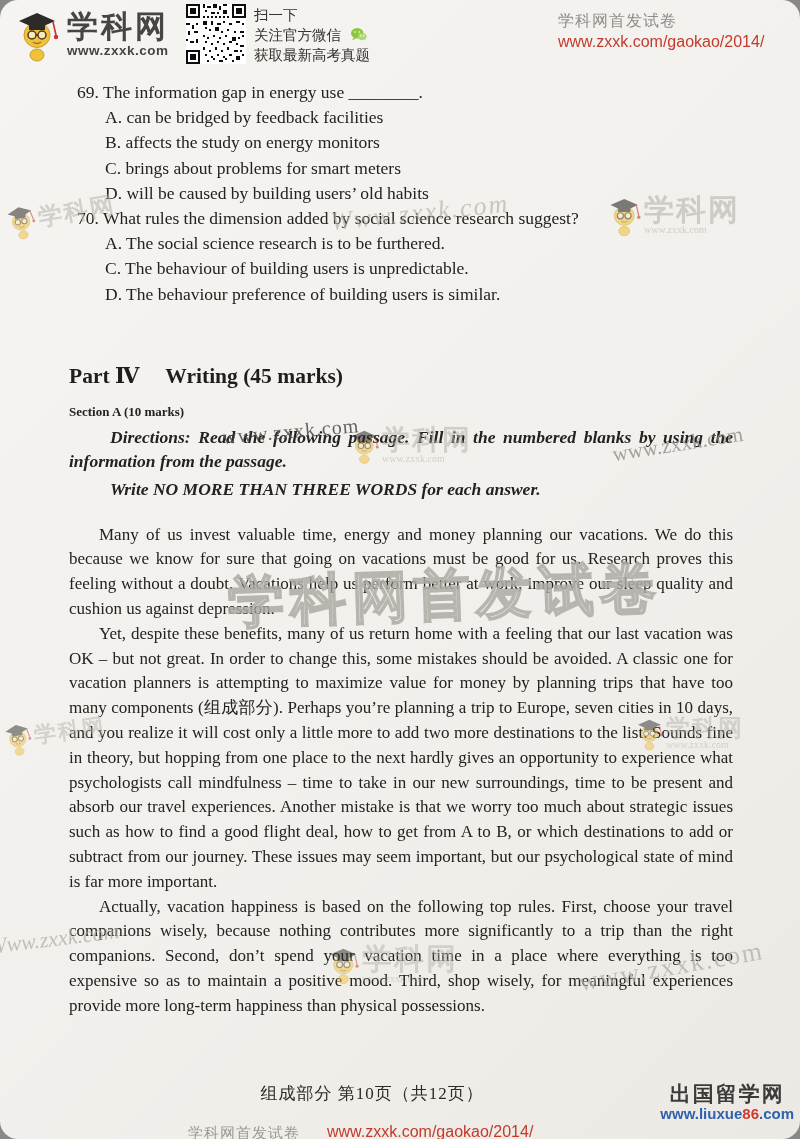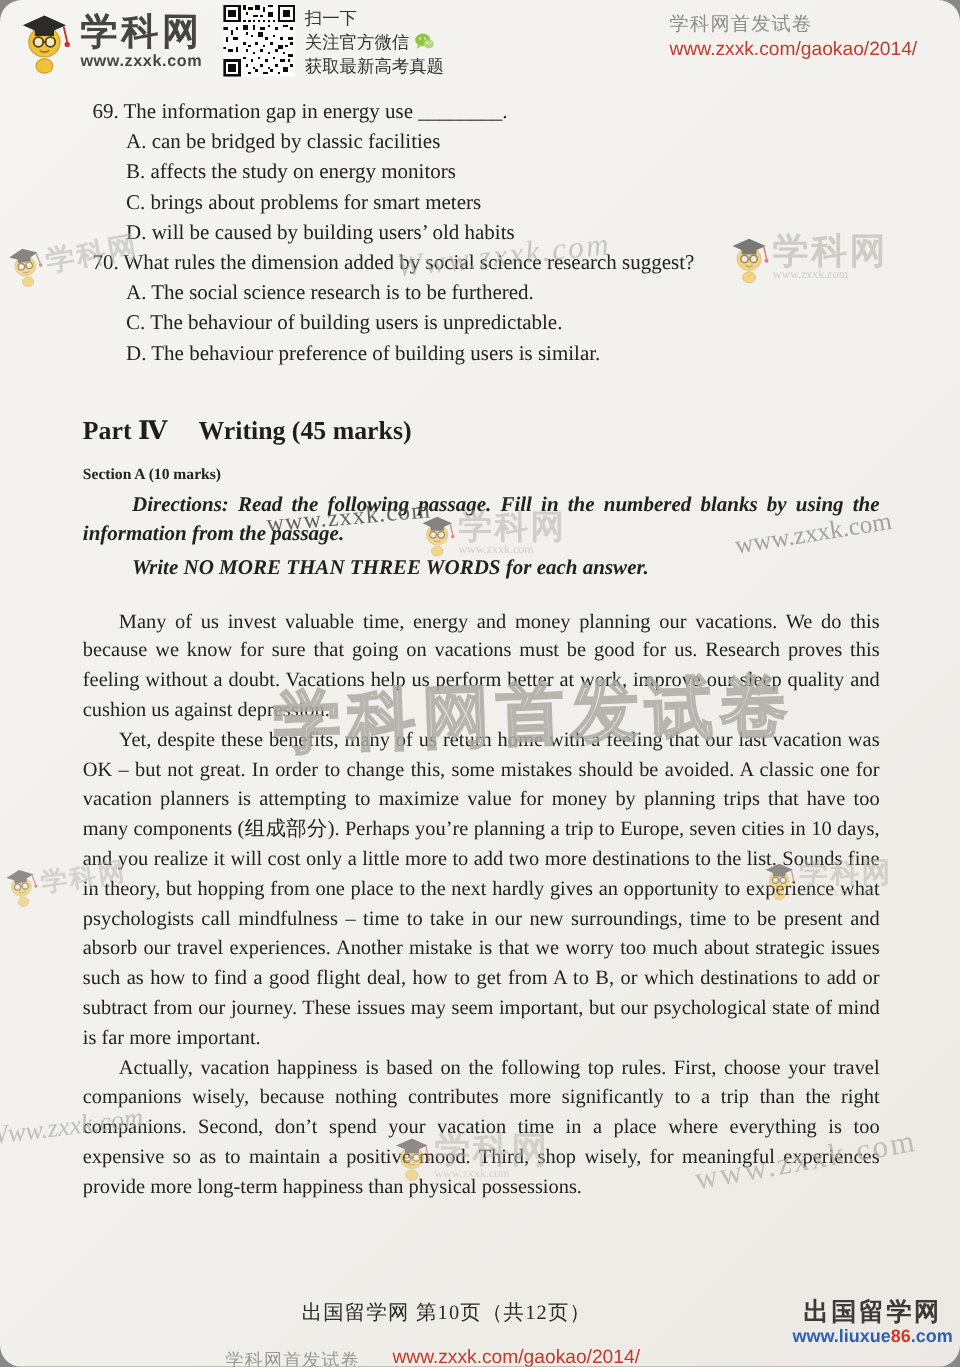--- a/index.html
+++ b/index.html
@@ -8,30 +8,30 @@
     position:relative;width:800px;height:1139px;margin:0 auto;overflow:hidden;
     background:linear-gradient(135deg,#f6f4f1 0%,#f2f0ec 55%,#ece9e4 100%);
     font-family:"Liberation Serif","DejaVu Serif",serif;color:#23221f;border-radius:18px;
   }
   
   .hdr-logo{position:absolute;left:14px;top:4px;display:flex;align-items:center;gap:5px;font-family:"Liberation Sans","DejaVu Sans",sans-serif;}
   .hdr-logo .mascot{width:48px;height:60px;}
   .logo-name{font-size:31px;font-weight:bold;color:#464543;letter-spacing:3px;line-height:32px;}
   .logo-url{font-size:13.5px;font-weight:bold;color:#464543;letter-spacing:.5px;margin-top:1px;}
   .qr{position:absolute;left:186px;top:4px;width:60px;height:60px;}
-  .qr-caption{position:absolute;left:254px;top:6px;font-family:Liberation Sans, sans-serif;font-size:14.5px;color:#34332f;line-height:20px;white-space:nowrap;}
+  .qr-caption{position:absolute;left:254px;top:6px;font-family:Liberation Mono, monospace;font-size:14.5px;color:#34332f;line-height:20px;white-space:nowrap;}
   .wechat-ic{width:17px;height:15px;vertical-align:-2px;}
   .hdr-right{position:absolute;left:558px;top:10px;font-family:"Liberation Sans","DejaVu Sans",sans-serif;line-height:21px;}
   .hdr-right-title{font-size:16px;color:#8f8d89;letter-spacing:1px;}
   .hdr-right-url{font-size:16px;color:#c23b2e;}
   
   .content{position:absolute;left:69px;top:80px;width:664px;}
   .q-stem{font-size:17.5px;line-height:25.2px;padding-left:8px;}
   .q-opt{font-size:17.5px;line-height:25.2px;padding-left:36px;}
-  .part-heading{margin:40px 0 0;font-size:21.5px;font-weight:bold;color:#1f1e1b;}
+  .part-heading{margin:56px 0 0;font-size:21.5px;font-weight:bold;color:#1f1e1b;}
   .part-label{margin-right:26px;}
   .section-heading{margin:15px 0 0;font-size:13px;font-weight:bold;}
   .directions{margin:5px 0 0;font-size:17.5px;font-weight:bold;font-style:italic;line-height:24.6px;text-indent:41px;text-align:justify;}
   .note{margin:3px 0 12px;}
   .body-para{margin:0;font-size:17px;line-height:24.8px;text-indent:30px;text-align:justify;}
   .body-para.first{margin-top:21px;}
   
   .page-num{position:absolute;left:0;top:1082px;width:744px;text-align:center;font-size:17px;letter-spacing:1px;color:#2b2a27;}
   .liuxue{position:absolute;right:6px;top:1082px;text-align:center;font-family:"Liberation Sans","DejaVu Sans",sans-serif;line-height:24px;}
   .liuxue-name{font-size:21px;font-weight:bold;color:#3c3b39;letter-spacing:2px;}
@@ -198,21 +198,21 @@
     <div>获取最新高考真题</div>
   </div>
   <div class="hdr-right">
     <div class="hdr-right-title">学科网首发试卷</div>
     <div class="hdr-right-url">www.zxxk.com/gaokao/2014/</div>
   </div>
 
   <div class="content">
     <div class="question">
       <div class="q-stem"><span>69.</span> <span>The information gap in energy use ________.</span></div>
-      <div class="q-opt">A. can be bridged by classic facilities</div>
+      <div class="q-opt">A. can be bridged by feedback facilities</div>
       <div class="q-opt">B. affects the study on energy monitors</div>
       <div class="q-opt">C. brings about problems for smart meters</div>
       <div class="q-opt">D. will be caused by building users’ old habits</div>
     </div>
     <div class="question">
       <div class="q-stem"><span>70.</span> <span>What rules the dimension added by social science research suggest?</span></div>
       <div class="q-opt">A. The social science research is to be furthered.</div>
       <div class="q-opt">C. The behaviour of building users is unpredictable.</div>
       <div class="q-opt">D. The behaviour preference of building users is similar.</div>
     </div>
@@ -222,21 +222,21 @@
     </div>
     <div class="section-heading">Section A (10 marks)</div>
     <p class="directions">Directions: Read the following passage. Fill in the numbered blanks by using the information from the passage.</p>
     <p class="directions note">Write NO MORE THAN THREE WORDS for each answer.</p>
 
     <p class="body-para first">Many of us invest valuable time, energy and money planning our vacations. We do this because we know for sure that going on vacations must be good for us. Research proves this feeling without a doubt. Vacations help us perform better at work, improve our sleep quality and cushion us against depression.</p>
     <p class="body-para">Yet, despite these benefits, many of us return home with a feeling that our last vacation was OK – but not great. In order to change this, some mistakes should be avoided. A classic one for vacation planners is attempting to maximize value for money by planning trips that have too many components (组成部分). Perhaps you’re planning a trip to Europe, seven cities in 10 days, and you realize it will cost only a little more to add two more destinations to the list. Sounds fine in theory, but hopping from one place to the next hardly gives an opportunity to experience what psychologists call mindfulness – time to take in our new surroundings, time to be present and absorb our travel experiences. Another mistake is that we worry too much about strategic issues such as how to find a good flight deal, how to get from A to B, or which destinations to add or subtract from our journey. These issues may seem important, but our psychological state of mind is far more important.</p>
     <p class="body-para">Actually, vacation happiness is based on the following top rules. First, choose your travel companions wisely, because nothing contributes more significantly to a trip than the right companions. Second, don’t spend your vacation time in a place where everything is too expensive so as to maintain a positive mood. Third, shop wisely, for meaningful experiences provide more long-term happiness than physical possessions.</p>
   </div>
 
-  <div class="page-num">出国留学网  第10页（共12页）</div>
+  <div class="page-num">组成部分  第10页（共12页）</div>
   <div class="liuxue">
     <div class="liuxue-name">出国留学网</div>
     <div class="liuxue-url"><span class="blue">www.liuxue</span><span class="red">86</span><span class="blue">.com</span></div>
   </div>
   <div class="cut-title">学科网首发试卷</div>
   <div class="cut-url">www.zxxk.com/gaokao/2014/</div>
 
   <div class="wm wm-url-a">Www.zxxk.com</div>
   <div class="wm wm-logo wm-lt">
     <svg class="mascot" width="30" height="40">

